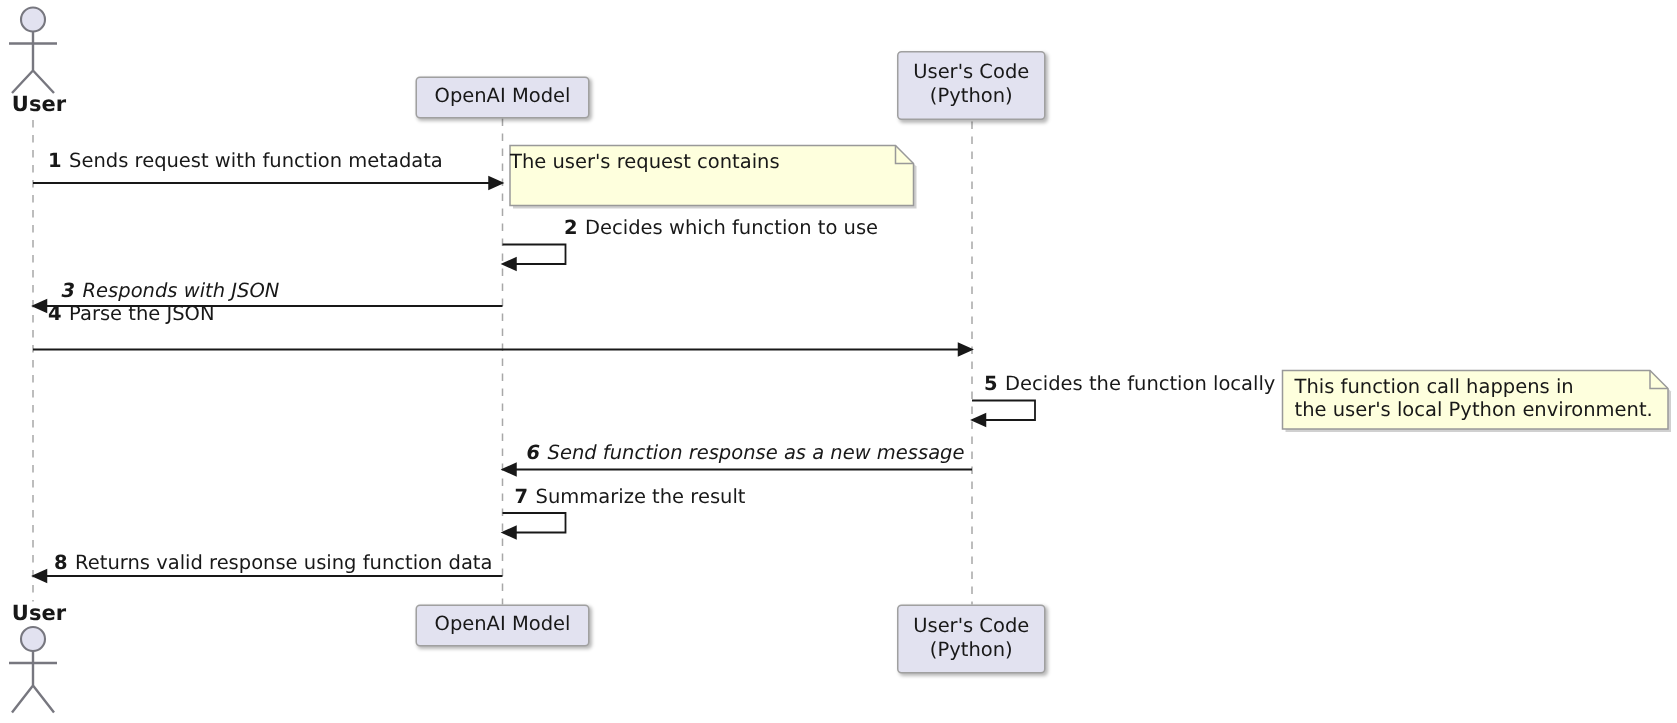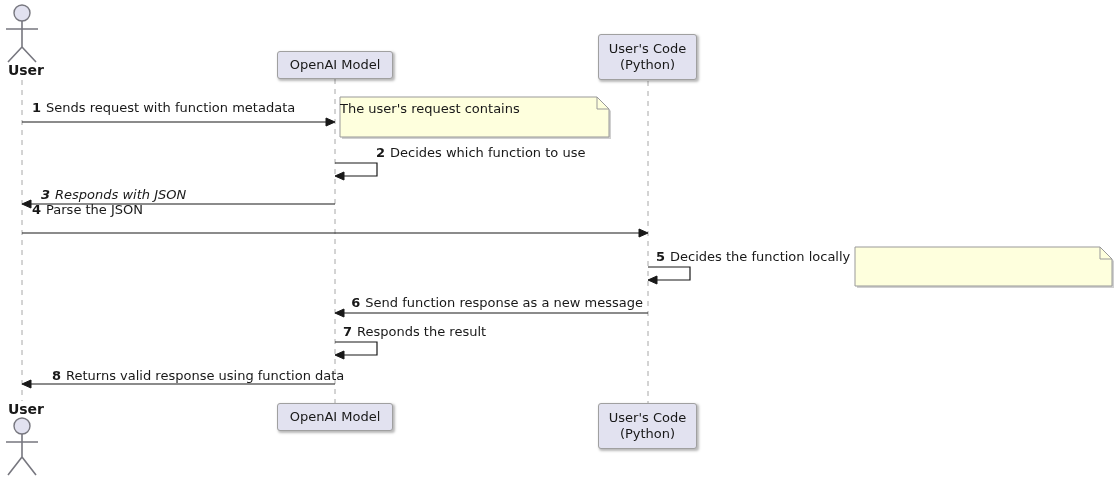--- a/index.html
+++ b/index.html
@@ -116,27 +116,31 @@
   </div>
   <div class="msg" style="left:41px; top:187px;font-style:italic;">
     <span class="num">3</span><span>Responds with JSON</span>
   </div>
   <div class="msg" style="left:32px; top:202px;">
     <span class="num">4</span><span>Parse the JSON</span>
   </div>
   <div class="msg" style="left:656px; top:249px;">
     <span class="num">5</span><span>Decides the function locally</span>
   </div>
-  <div class="msg" style="left:335px; top:295px; width:308px; text-align:right;">
+  <div class="msg" style="left:335px; top:295px; width:308px; text-align:right;font-style:italic;">
     <span class="num">6</span><span>Send function response as a new message</span>
   </div>
   <div class="msg" style="left:343px; top:324px;">
-    <span class="num">7</span><span>Responds the result</span>
+    <span class="num">7</span><span>Summarize the result</span>
   </div>
-  <div class="msg" style="left:52px; top:368px;">
+  <div class="msg" style="left:36px; top:368px;">
     <span class="num">8</span><span>Returns valid response using function data</span>
   </div>
 
   <div class="note-text" style="left:340px; top:101px;text-align:center;">
     <div>The user's request contains</div>
   </div>
+  <div class="note-text" style="left:863px; top:251px;">
+    <div>This function call happens in</div>
+    <div>the user's local Python environment.</div>
+  </div>
 
 </div>
 
 </body></html>

